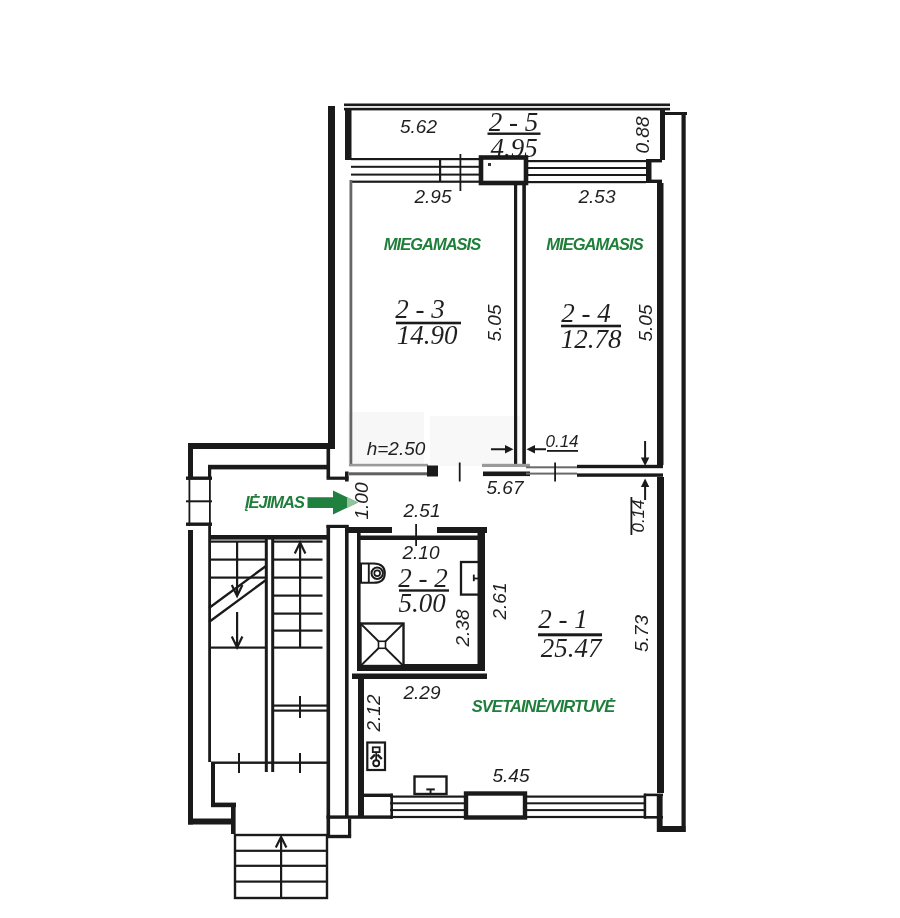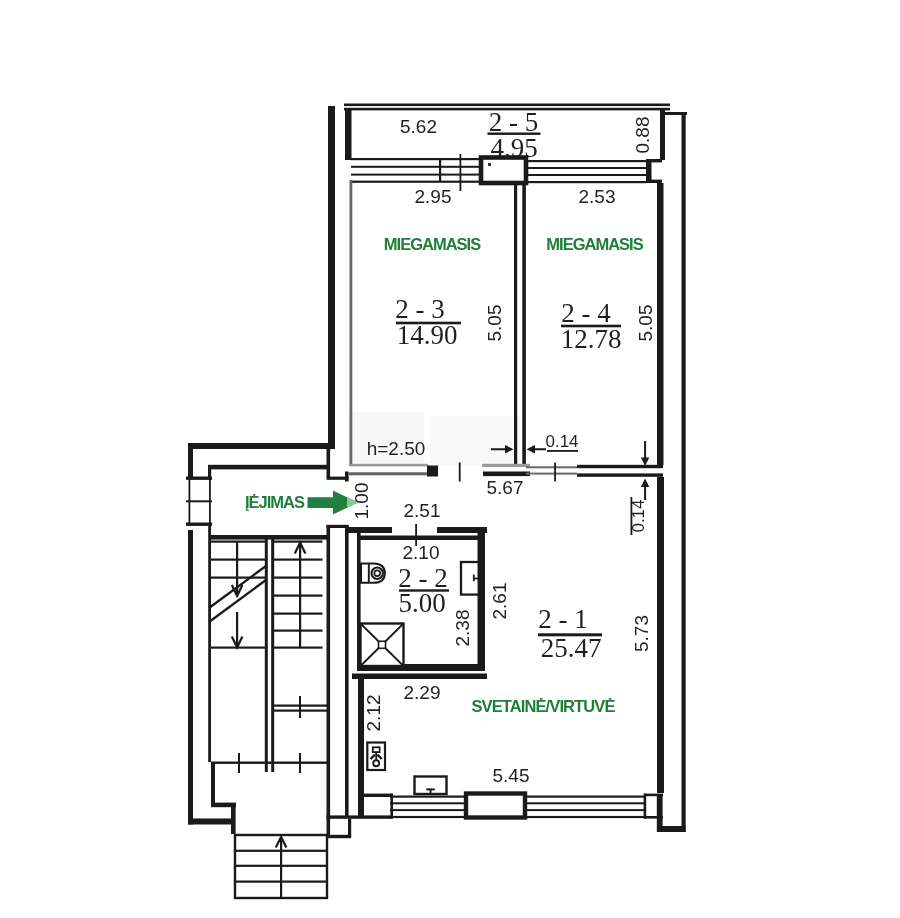--- a/index.html
+++ b/index.html
@@ -1,16 +1,16 @@
 <!DOCTYPE html>
 <html><head>
 <meta charset="utf-8">
 <style>
   html,body{margin:0;padding:0;background:#ffffff;}
-  .wrap{width:900px;height:918px;position:relative;background:#ffffff;overflow:hidden;}
+  .wrap{width:900px;height:918px;position:relative;background:#ffffff;overflow:hidden;font-style:italic;}
   svg{display:block;}
   text{font-family:"Liberation Sans",sans-serif;fill:#1f1f1f;}
   .dim{font-size:19px;letter-spacing:0px;}
   .dimsm{font-size:17px;}
   .frac{font-family:"Liberation Serif",serif;font-size:27px;}
   .green{fill:#1e7e3a;font-weight:bold;font-size:16.5px;letter-spacing:-1px;}
   .sv{letter-spacing:-0.9px;}
 </style>
 </head>
 <body>

